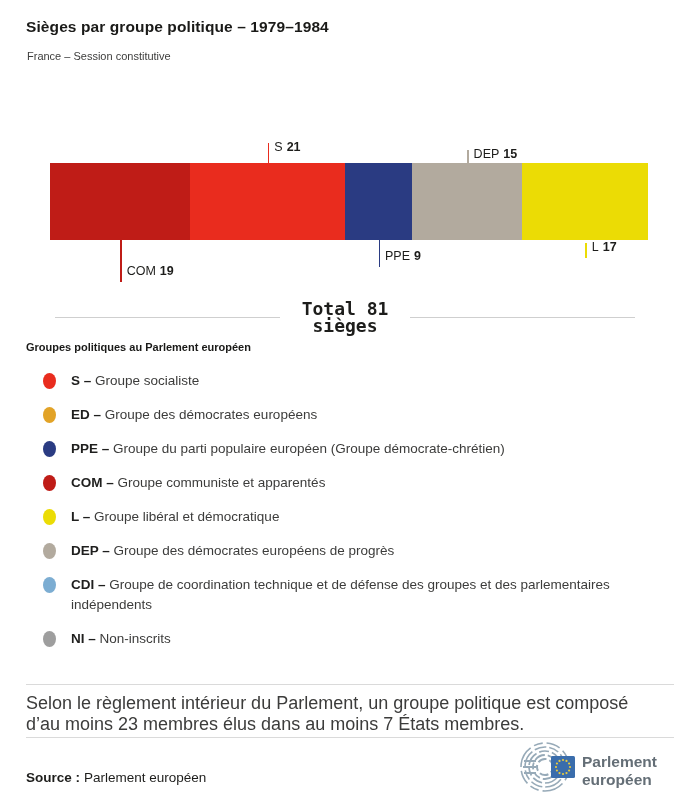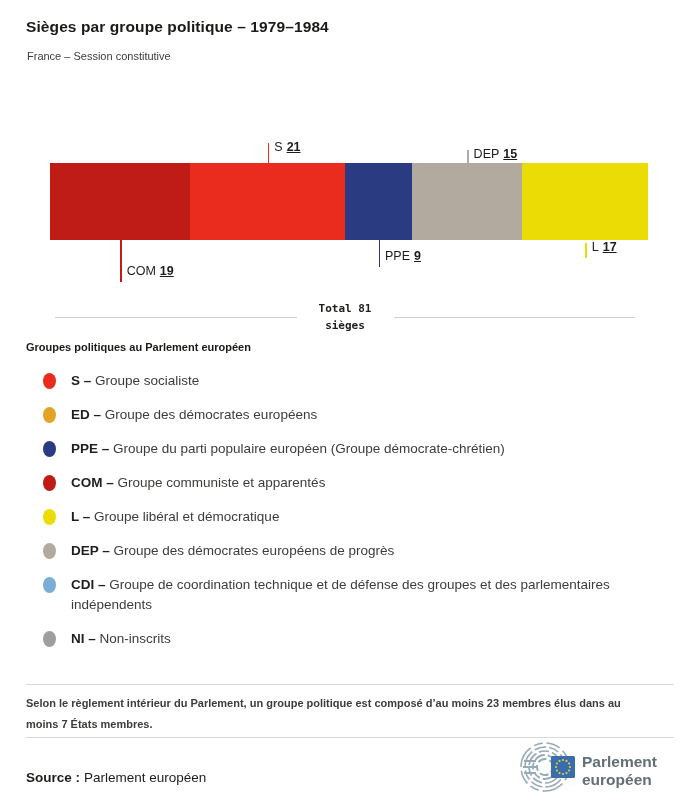--- a/index.html
+++ b/index.html
@@ -17,44 +17,44 @@
   .chart{left:50px;top:135px;width:598px;height:155px;}
   .bar{position:absolute;left:0;top:28px;width:100%;height:77px;display:flex;}
   .bar-seg{height:100%;}
   .bar-label{position:absolute;display:flex;white-space:nowrap;font-size:12.5px;color:#1d1d1b;}
   .bar-label .leader{width:1.5px;flex:none;}
   .bar-label.above{bottom:127px;align-items:flex-start;}
   .bar-label.below{top:105px;align-items:flex-end;}
   .bar-label .txt{margin-left:5px;}
   .bar-label.above .txt{margin-top:-3px;}
   .bar-label.below .txt{margin-bottom:4px;}
-  .bar-label .txt b{margin-left:4px;text-decoration:underline;}
+  .bar-label .txt b{margin-left:4px;}
   .lbl-com .leader{height:42px}
   .lbl-s   .leader{height:20px}
   .lbl-ppe .leader{height:27px}
   .lbl-dep .leader{height:13px}
   .lbl-l   .leader{height:15px}
 
   
   .total-row{left:55px;top:300px;width:580px;display:flex;align-items:center;}
   .total-row .rule{flex:1;height:1px;background:#cfcfcf;}
   .total-block{flex:none;padding:0 22px;text-align:center;
-    font-family:"DejaVu Sans Mono", monospace;font-weight:bold;font-size:11px;line-height:17px;color:#1d1d1b;}
+    font-family:"DejaVu Sans Mono", monospace;font-weight:bold;font-size:18px;line-height:17px;color:#1d1d1b;}
 
   
   .legend-heading{left:26px;top:341px;font-size:11px;font-weight:bold;color:#1a1a18;}
   .legend{left:26px;top:371px;right:26px;}
   .legend-item{display:flex;align-items:flex-start;margin-bottom:14px;margin-left:17px;}
   .dot{width:13px;height:16px;border-radius:50%;flex:none;margin:2px 15px 0 0;}
   .legend-text{font-size:13.5px;line-height:20px;color:#3c3c3b;max-width:578px;}
   .legend-code{color:#1f1f1e;font-weight:bold;white-space:pre;}
 
   
   .rule-top{left:26px;top:684px;width:648px;height:1px;background:#dadada;}
-  .footnote{left:26px;top:693px;width:625px;font-size:11px;line-height:21px;color:#3c3c3b;font-weight:bold;}
+  .footnote{left:26px;top:693px;width:625px;font-size:18px;line-height:21px;color:#3c3c3b;}
   .rule-bottom{left:26px;top:737px;width:648px;height:1px;background:#dadada;}
 
   
   .source{left:26px;top:770px;font-size:13.5px;color:#1d1d1b;}
   .source b{margin-right:4px;}
   .logo{right:32px;top:741px;width:150px;height:54px;text-decoration:underline;}
 </style>
 </head>
 <body>
 

